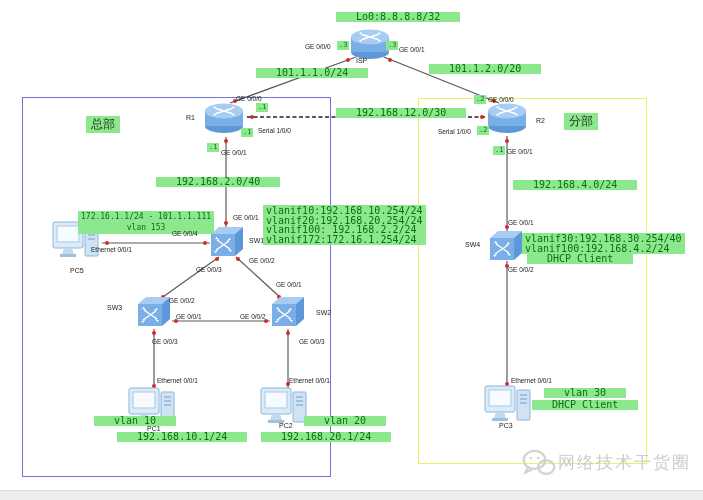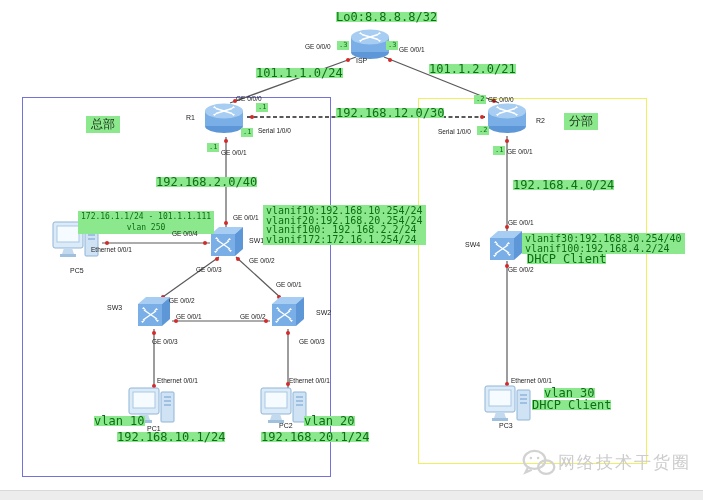--- a/index.html
+++ b/index.html
@@ -1,22 +1,22 @@
 <!DOCTYPE html>
 <html><head>
 <meta charset="utf-8">
 <style>
   html,body{margin:0;padding:0;background:#fff}
   #canvas{position:relative;width:703px;height:500px;background:#ffffff;
           font-family:"Liberation Sans",sans-serif;overflow:hidden}
   .region{position:absolute;border:1px solid;background:transparent}
   .lines{position:absolute;left:0;top:0;pointer-events:none}
   .glabel{position:absolute;background:#8ce88c;color:#0c6e14;
-          font-family:"DejaVu Sans Mono",monospace;font-size:12px;line-height:10px;
-          padding:0 0;white-space:nowrap}
+          font-family:"DejaVu Sans Mono",monospace;font-size:10px;line-height:10px;
+          padding:0 20px;white-space:nowrap}
   .gnum{font-size:7px;line-height:9px;padding:0 2px}
   .vbox{position:absolute;background:#8ce88c;color:#0c6e14;
         font-family:"DejaVu Sans Mono",monospace;font-size:10px;line-height:9.5px;
         padding:1px 3px;white-space:nowrap}
   .port{position:absolute;color:#1a1a1a;font-size:6.5px;line-height:8px;white-space:nowrap}
   .dev{position:absolute;color:#222;font-size:7px;line-height:9px;white-space:nowrap}
   .cn-title{position:absolute;background:#8ce88c;color:#1d321d;font-size:12px;
             line-height:15px;padding:1px 5px;white-space:nowrap}
   .note{text-align:center}
   .icon{position:absolute}
@@ -187,21 +187,21 @@
   <div class="cn-title" style="left:564px;top:113px">分部</div>
 
   <div class="glabel" style="left:336px;top:12px">Lo0:8.8.8.8/32</div>
   <div class="port" style="left:305px;top:43px">GE 0/0/0</div>
   <div class="glabel gnum" style="left:337px;top:41px">.3</div>
   <div class="glabel gnum" style="left:386px;top:41px">.3</div>
   <div class="port" style="left:399px;top:46px">GE 0/0/1</div>
   <div class="dev" style="left:356px;top:56px">ISP</div>
 
   <div class="glabel" style="left:256px;top:68px">101.1.1.0/24</div>
-  <div class="glabel" style="left:429px;top:64px">101.1.2.0/21</div>
+  <div class="glabel" style="left:429px;top:64px">101.1.2.0/20</div>
   <div class="glabel" style="left:336px;top:108px">192.168.12.0/30</div>
 
   <div class="dev" style="left:186px;top:113px">R1</div>
   <div class="port" style="left:236px;top:95px">GE 0/0/0</div>
   <div class="glabel gnum" style="left:256px;top:103px">.1</div>
   <div class="glabel gnum" style="left:241px;top:128px">.1</div>
   <div class="port" style="left:258px;top:127px">Serial 1/0/0</div>
   <div class="glabel gnum" style="left:207px;top:143px">.1</div>
   <div class="port" style="left:221px;top:149px">GE 0/0/1</div>
 
@@ -211,21 +211,21 @@
   <div class="port" style="left:438px;top:128px">Serial 1/0/0</div>
   <div class="glabel gnum" style="left:477px;top:126px">.2</div>
   <div class="glabel gnum" style="left:493px;top:146px">.1</div>
   <div class="port" style="left:507px;top:148px">GE 0/0/1</div>
 
   <div class="glabel" style="left:156px;top:177px">192.168.2.0/40</div>
   <div class="port" style="left:233px;top:214px">GE 0/0/1</div>
 
   <div class="vbox note" style="left:78px;top:211px;font-size:8px;line-height:10.5px">
     <div>172.16.1.1/24 - 101.1.1.111</div>
-    <div>vlan 250</div>
+    <div>vlan 153</div>
   </div>
   <div class="port" style="left:91px;top:246px">Ethernet 0/0/1</div>
   <div class="dev" style="left:70px;top:266px">PC5</div>
 
   <div class="port" style="left:172px;top:230px">GE 0/0/4</div>
   <div class="dev" style="left:249px;top:236px">SW1</div>
   <div class="vbox" style="left:263px;top:205px">
     <div>vlanif10:192.168.10.254/24</div>
     <div>vlanif20:192.168.20.254/24</div>
     <div>vlanif100: 192.168.2.2/24</div>

